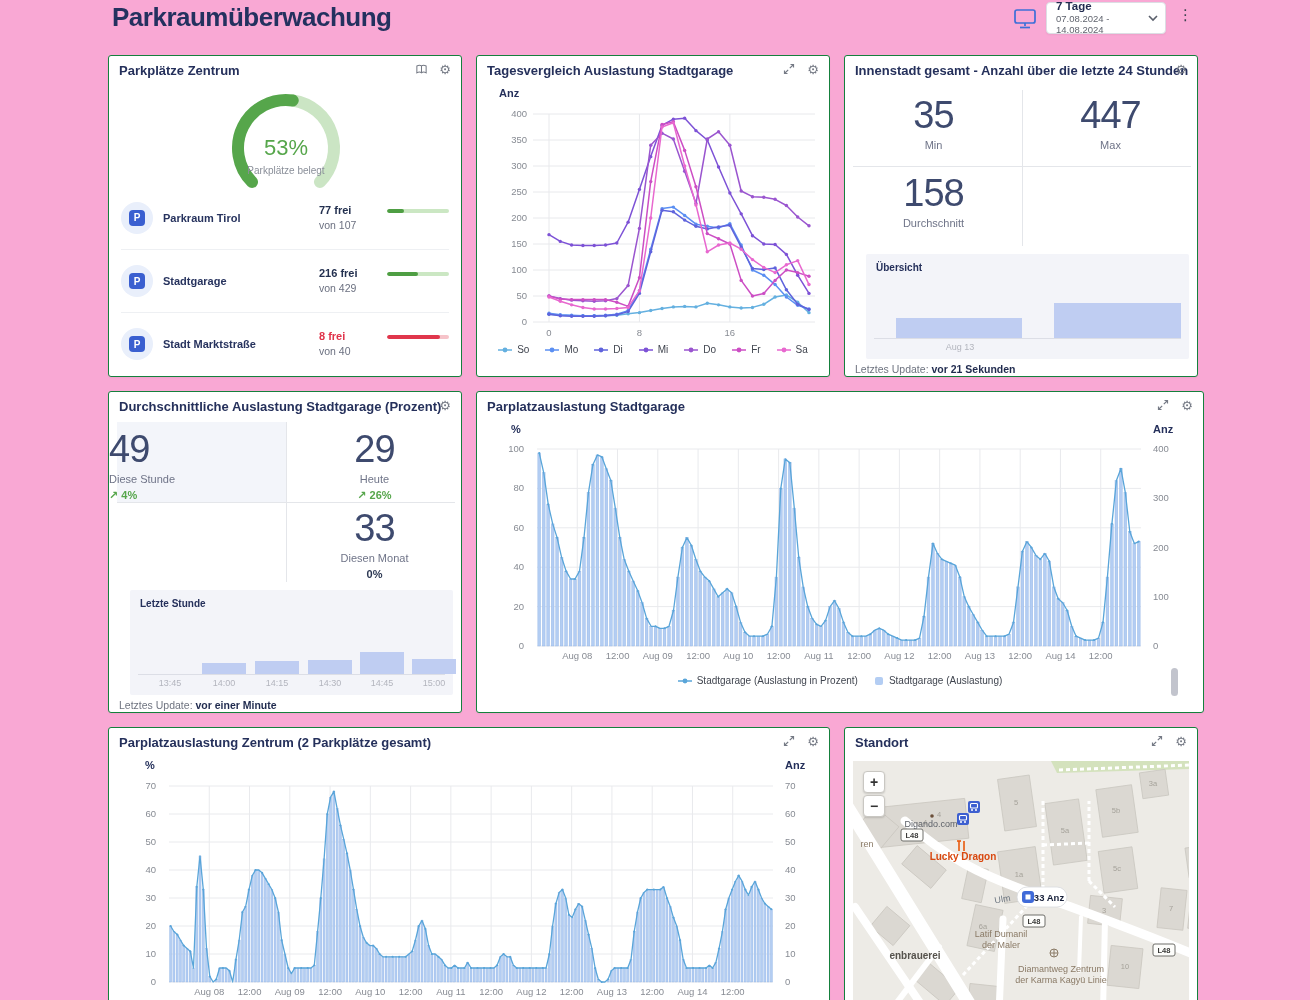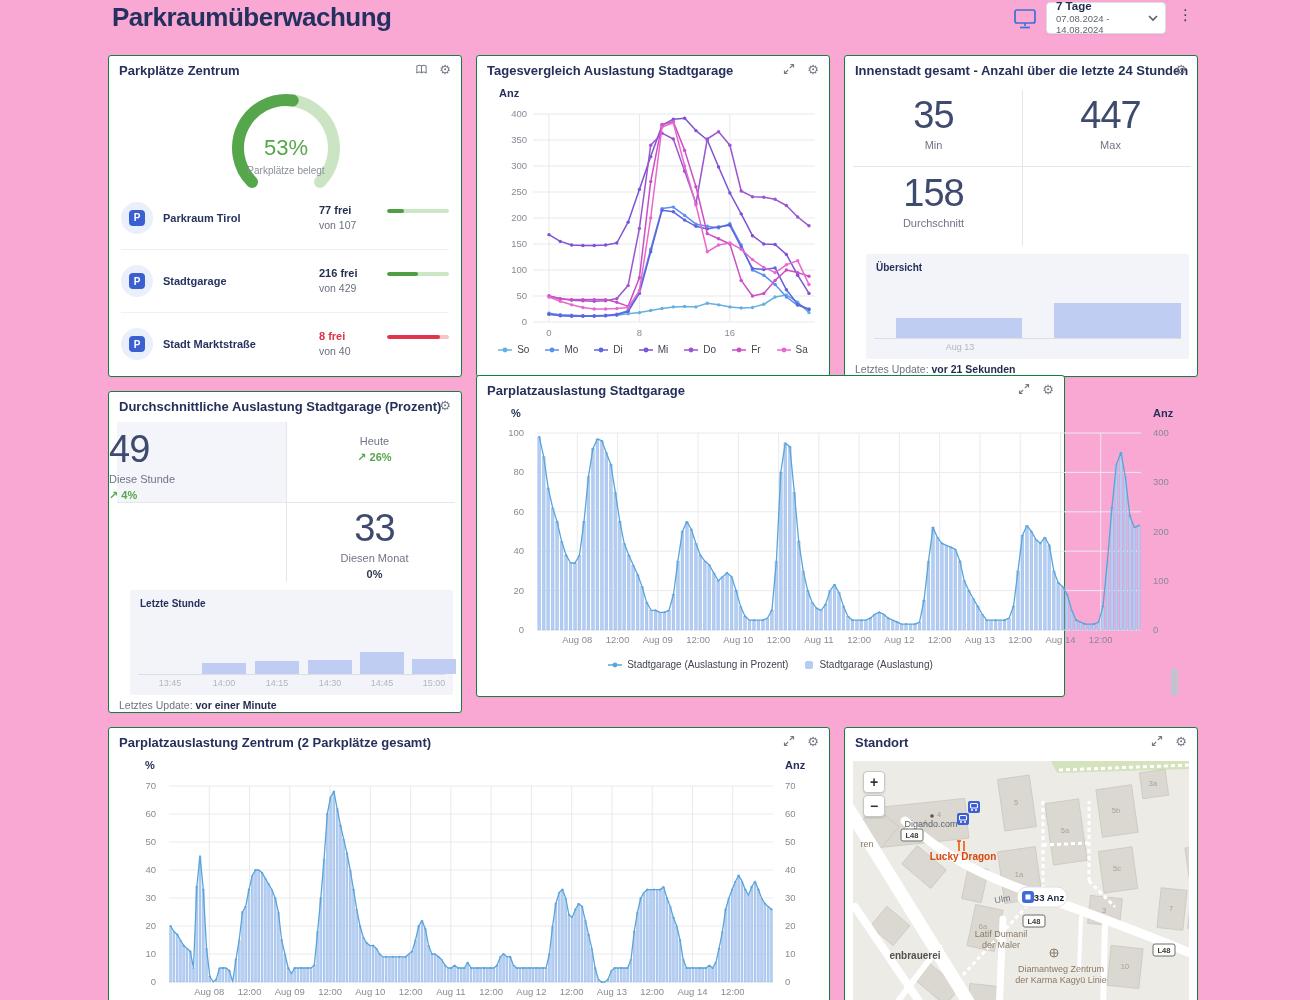--- a/index.html
+++ b/index.html
@@ -456,20 +456,21 @@
     </div>
     <div id="hl-cell" style="position:absolute;left:8px;top:30px;width:169px;height:80px;background:#f3f5fa;"></div>
     <div style="position:absolute;left:177px;top:30px;width:1px;height:160px;background:#e4e6ea;"></div>
     <div style="position:absolute;left:8px;top:110px;width:338px;height:1px;background:#e4e6ea;"></div>
     <div style="position:absolute;left:0;top:38px;width:177px;">
       <div class="statv">49</div>
       <div class="statl">Diese Stunde</div>
       <div class="trend up" id="tr0">↗ 4%</div>
     </div>
     <div style="position:absolute;left:177px;top:38px;width:177px;text-align:center;">
+      <div class="statv">29</div>
       <div class="statl">Heute</div>
       <div class="trend up" id="tr1">↗ 26%</div>
     </div>
     <div style="position:absolute;left:177px;top:117px;width:177px;text-align:center;">
       <div class="statv">33</div>
       <div class="statl">Diesen Monat</div>
       <div class="trend flat" id="tr3">0%</div>
     </div>
     <div class="minibox">
       <div class="mlabel">Letzte Stunde</div>
@@ -484,21 +485,21 @@
     <div class="mxlab" style="left: 40px;">13:45</div>
         <div class="mxlab" style="left: 94px;">14:00</div>
         <div class="mxlab" style="left: 147px;">14:15</div>
         <div class="mxlab" style="left: 200px;">14:30</div>
         <div class="mxlab" style="left: 252px;">14:45</div>
         <div class="mxlab" style="left: 304px;">15:00</div>
       </div>
     <div class="updline"><span>Letztes Update:</span> <b>vor einer Minute</b></div>
   </div>
 
-  <div class="panel" style="left:476px;top:375px;width:589px;height:322px;">
+  <div class="panel" style="left:476px;top:391px;width:728px;height:322px;">
     <div class="ph">
       <div class="ptitle">Parplatzauslastung Stadtgarage</div>
       <div class="picons">
         <span class="picon">
           <svg width="12" height="12" viewBox="0 0 12 12">
               <path d="M7.5 1.5 H10.5 V4.5 M10.5 1.5 L6.8 5.2 M4.5 10.5 H1.5 V7.5 M1.5 10.5 L5.2 6.8" fill="none" stroke="#757a85" stroke-width="1.2"></path>
             </svg>
         </span>
         <span class="picon gear-glyph">⚙</span>
       </div>

